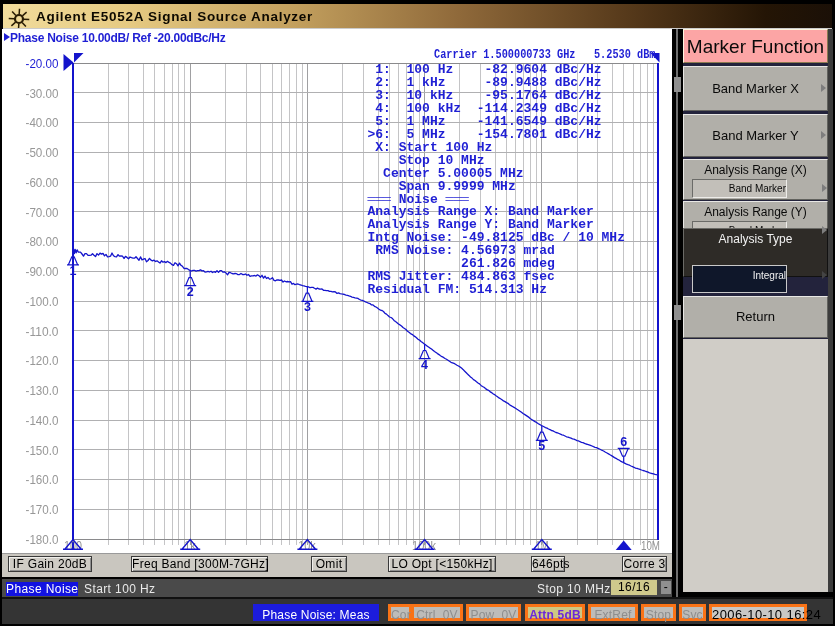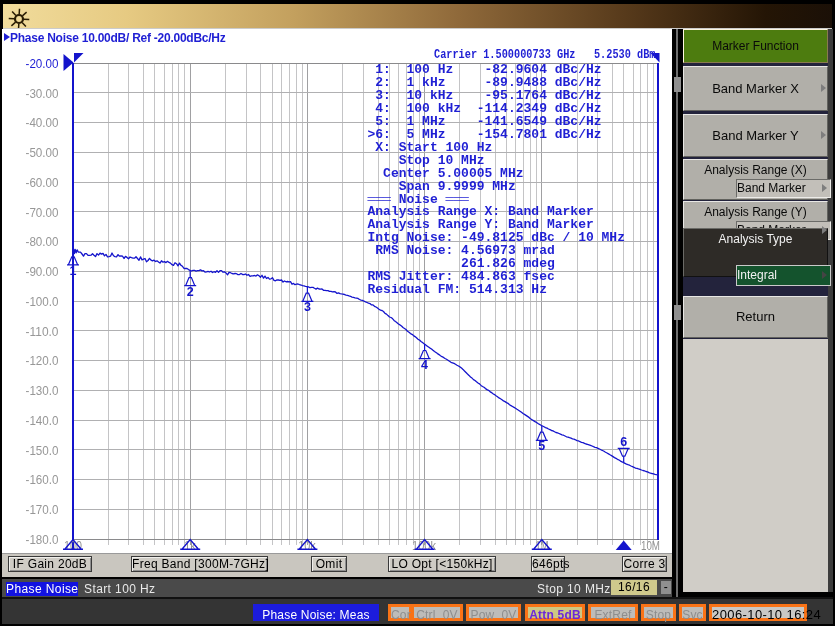--- a/index.html
+++ b/index.html
@@ -20,38 +20,39 @@
 #r3{left:2px;top:597px;width:831px;height:27px;background:#343434;border-top:2px solid #111}
 .s{position:absolute;top:604px;height:17px;font-size:12px;letter-spacing:0.2px;line-height:16px;text-align:center;
  border:3px solid #f97316;color:#8e8e8e;background:#bdbcb9;white-space:nowrap}
 #divider{left:672px;top:29px;width:11px;height:568px;
  background:linear-gradient(90deg,#000 0px,#000 4px,#6e6e6e 4px,#6e6e6e 6px,#000 6px,#000 11px)}
 #sidebar{left:683px;top:29px;width:150px;height:563px;background:#d0cdc7}
 #sbdark{left:828px;top:29px;width:5px;height:563px;background:#3c3c3c}
 .sk{position:absolute;left:683px;width:145px;background:#b1afa9;
  border-top:1px solid #e8e7e4;border-left:1px solid #e8e7e4;border-bottom:1px solid #62625e;border-right:1px solid #62625e;
  font-size:13px;color:#0a0a0a;text-align:center}
-.sub{position:absolute;left:736px;width:95px;background:#c2bfb9;
+.sub{position:absolute;left:692px;width:95px;background:#c2bfb9;
  border-top:1px solid #6b6b68;border-left:1px solid #6b6b68;border-bottom:1px solid #edece9;border-right:1px solid #edece9;
- font-size:12px;color:#0a0a0a;text-align:left}
+ font-size:10px;color:#0a0a0a;text-align:right}
 .arr{position:absolute;width:0;height:0;border-left:5.5px solid #7e7e7e;border-top:4px solid transparent;border-bottom:4px solid transparent}
 #gap{left:683px;top:63px;width:145px;height:276px;background:#23233c}
 </style></head><body>
 <div class="abs" id="title">
     <svg width="22" height="22" viewBox="0 0 22 22" style="position:absolute;left:5px;top:4px">
       <line x1="15.6" y1="11.2" x2="21.3" y2="11.5" stroke="#2a1d04" stroke-width="1.5"></line>
       <line x1="14.1" y1="14.4" x2="17.9" y2="18.6" stroke="#2a1d04" stroke-width="1.5"></line>
       <line x1="10.8" y1="15.6" x2="10.5" y2="21.3" stroke="#2a1d04" stroke-width="1.5"></line>
       <line x1="7.6" y1="14.1" x2="3.4" y2="17.9" stroke="#2a1d04" stroke-width="1.5"></line>
       <line x1="6.4" y1="10.8" x2="0.7" y2="10.5" stroke="#2a1d04" stroke-width="1.5"></line>
       <line x1="7.9" y1="7.6" x2="4.1" y2="3.4" stroke="#2a1d04" stroke-width="1.5"></line>
       <line x1="11.2" y1="6.4" x2="11.5" y2="0.7" stroke="#2a1d04" stroke-width="1.5"></line>
       <line x1="14.4" y1="7.9" x2="18.6" y2="4.1" stroke="#2a1d04" stroke-width="1.5"></line>
       <circle cx="11" cy="11" r="4" fill="none" stroke="#2a1d04" stroke-width="2.2"></circle>
     </svg>
+    <span>Agilent E5052A Signal Source Analyzer</span>
   </div>
 <div class="abs" style="left:3px;top:28px;width:829px;height:1px;background:#cbcbcb"></div>
 <div class="abs" id="white"></div>
 <div class="abs" id="modetri"></div>
 <div class="abs" id="mode">Phase Noise 10.00dB/ Ref -20.00dBc/Hz</div>
 <svg class="abs" style="left:2px;top:29px" width="670" height="524" viewBox="2 29 670 524">
 <g shape-rendering="crispEdges">
 <line x1="108.3" y1="63" x2="108.3" y2="544.5" stroke="#c4c4c6" stroke-width="1"></line>
 <line x1="128.9" y1="63" x2="128.9" y2="544.5" stroke="#c4c4c6" stroke-width="1"></line>
 <line x1="143.6" y1="63" x2="143.6" y2="544.5" stroke="#c4c4c6" stroke-width="1"></line>
@@ -203,29 +204,29 @@
 <div class="r2t" style="left:84px;top:582px;color:#e9e9e9">Start 100 Hz</div>
 <div class="r2t" style="left:537px;top:582px;color:#e9e9e9">Stop 10 MHz</div>
 <div class="r2t" style="left:611px;top:580px;width:46px;height:15px;background:#cfc98c;color:#000;text-align:center;font-weight:normal;line-height:15px">16/16</div>
 <div class="r2t" style="left:660px;top:580px;width:12px;height:15px;background:#8f8f8f;color:#000;text-align:center;border:1px solid #4a4a4a;line-height:13px">-</div>
 <div class="abs" id="divider"></div>
 <div class="abs" id="sidebar"></div>
 <div class="abs" id="sbdark"></div>
 <div class="abs" id="gap"></div>
 <div class="abs" style="left:674px;top:77px;width:7px;height:15px;background:#8f8f8f"></div>
 <div class="abs" style="left:674px;top:305px;width:7px;height:15px;background:#8f8f8f"></div>
-<div class="sk" style="top:29px;height:34px;background:#4d7c0f;border-color:#fdf6e0 #8a7a50 #8a7a50 #fdf6e0;line-height:33px;font-size:12px">Marker Function</div>
+<div class="sk" style="top:29px;height:34px;background:#fca5a5;border-color:#fdf6e0 #8a7a50 #8a7a50 #fdf6e0;line-height:33px;font-size:19px">Marker Function</div>
 <div class="sk" style="top:66px;height:45px;line-height:43px">Band Marker X</div>
 <div class="sk" style="top:114px;height:43px;line-height:41px">Band Marker Y</div>
 <div class="sk" style="top:159px;height:41px;font-size:12px;line-height:20px">Analysis Range (X)</div>
 <div class="sub" style="top:179px;height:19px;line-height:17px">Band Marker</div>
 <div class="sk" style="top:201px;height:41px;font-size:12px;line-height:20px">Analysis Range (Y)</div>
 <div class="sub" style="top:221px;height:19px;line-height:17px">Band Marker</div>
 <div class="sk" style="top:228px;height:49px;background:#2e2b27;color:#f2f2f2;border-color:#6a6a66 #111 #111 #6a6a66;font-size:12px;line-height:21px">Analysis Type</div>
-<div class="sub" style="top:265px;height:21px;background:#14532d;color:#f2f2f2;border-color:#c9c9c9;line-height:19px">Integral</div>
+<div class="sub" style="top:265px;height:28px;background:#0f172a;color:#f2f2f2;border-color:#c9c9c9;line-height:19px">Integral</div>
 <div class="sk" style="top:296px;height:42px;line-height:40px">Return</div>
 <div class="arr" style="left:821px;top:84px"></div>
 <div class="arr" style="left:821px;top:131px"></div>
 <div class="arr" style="left:822px;top:184px"></div>
 <div class="arr" style="left:822px;top:226px"></div>
 <div class="arr" style="left:822px;top:271px;border-left-color:#444"></div>
 <div class="abs" id="r3"></div>
 <div class="s" style="left:253px;width:126px;background:#1c1cdc;color:#fff;border-color:#1c1cdc">Phase Noise: Meas</div>
 <div class="s" style="left:388px;width:24px">Cor</div>
 <div class="s" style="left:411px;width:52px">Ctrl&nbsp;&nbsp;0V</div>

